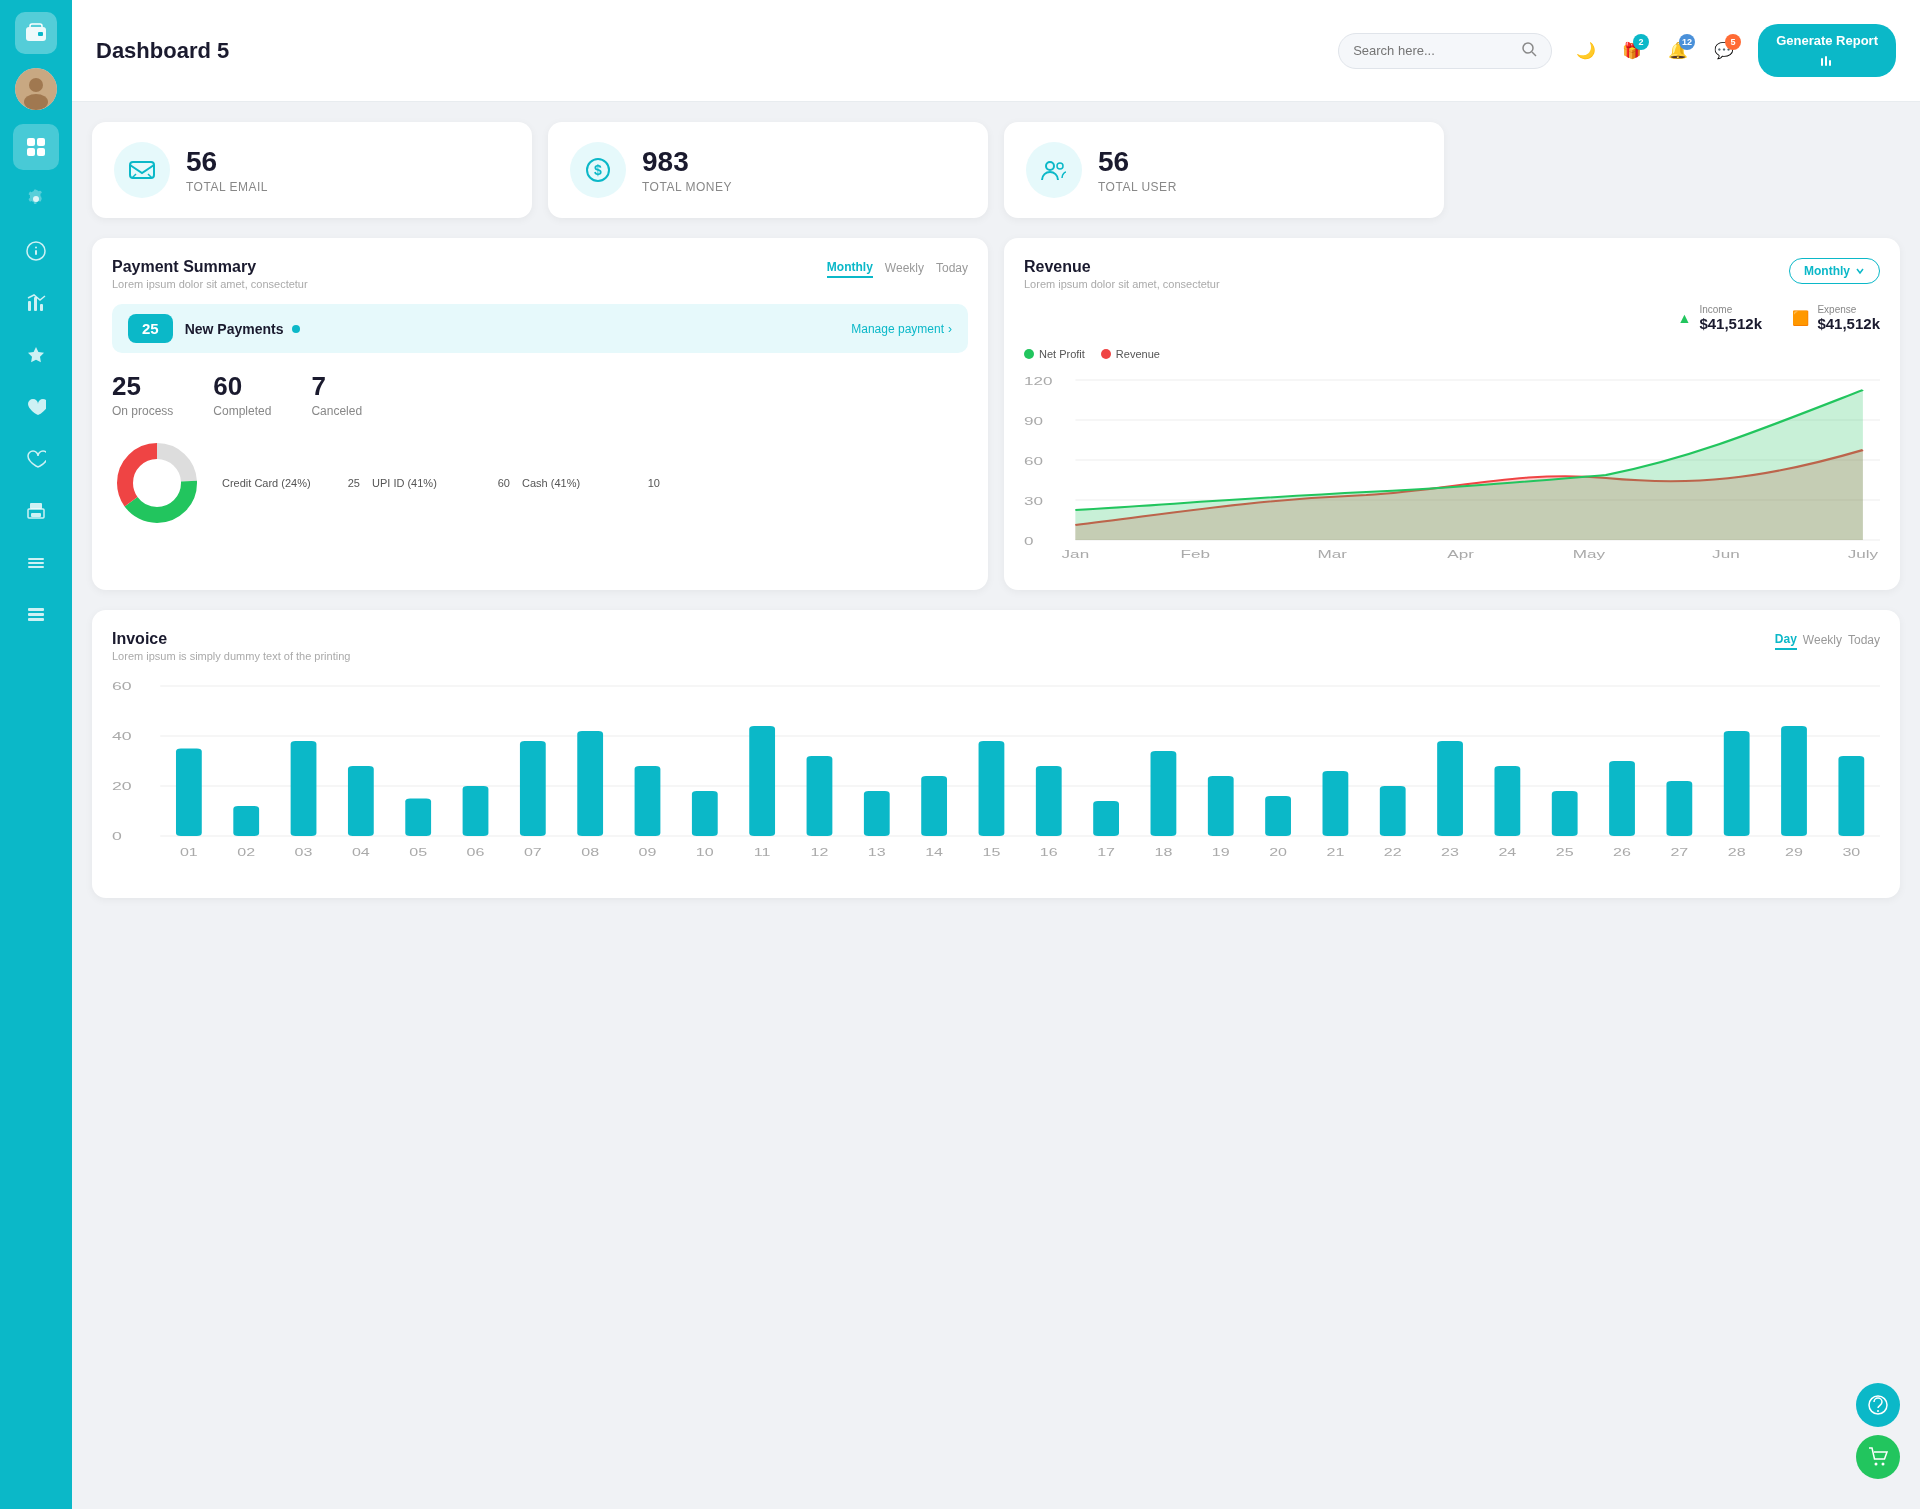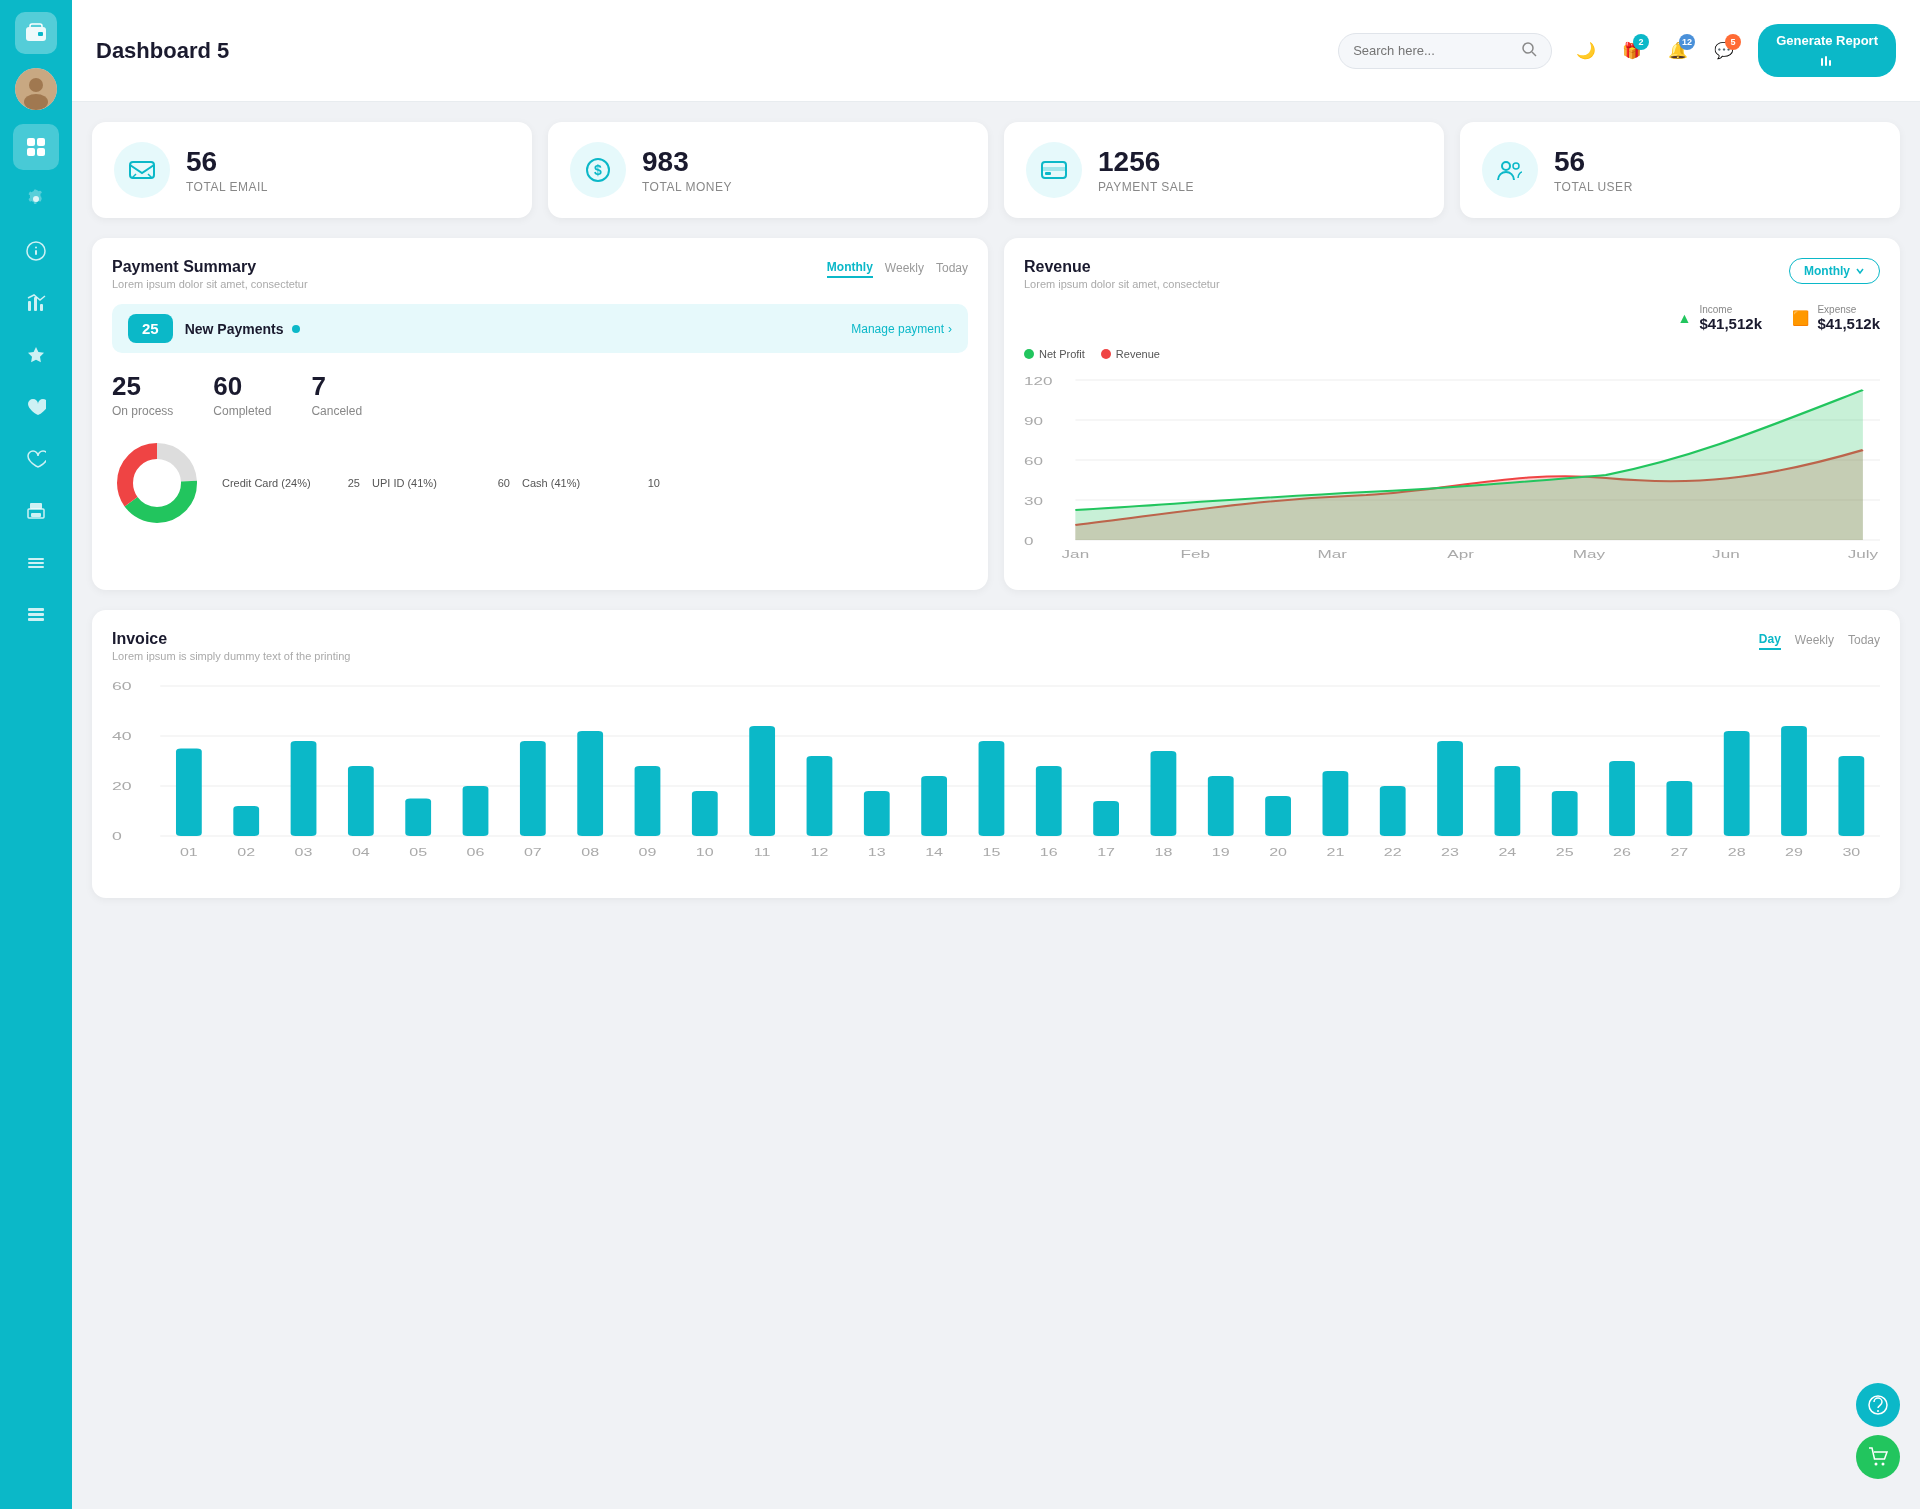--- a/index.html
+++ b/index.html
@@ -180,21 +180,21 @@
     .dropdown-btn {
       border: 1.5px solid #0bb8c8; color: #0bb8c8;
       background: white; border-radius: 20px;
       padding: 5px 14px; font-size: 12px; font-weight: 600;
       cursor: pointer; display: flex; align-items: center; gap: 5px;
     }
 
     
     .invoice-card { background: white; border-radius: 14px; padding: 20px; box-shadow: 0 2px 8px rgba(0,0,0,0.05); }
     .invoice-header { display: flex; align-items: flex-start; justify-content: space-between; margin-bottom: 16px; }
-    .invoice-tabs { display: flex; gap: 14px; align-items: center; }
+    .invoice-tabs { display: flex; gap: 6px; align-items: center; }
     .invoice-tab {
       font-size: 12px; color: #999; cursor: pointer;
       background: none; border: none; padding: 2px 0;
     }
     .invoice-tab.active { color: #0bb8c8; font-weight: 700; border-bottom: 2px solid #0bb8c8; }
 
     
     .float-btns {
       position: fixed; bottom: 30px; right: 20px;
       display: flex; flex-direction: column; gap: 8px;
@@ -349,33 +349,20 @@
       <div class="stat-card">
         <div class="stat-icon">
           <svg width="28" height="28" viewBox="0 0 28 28" fill="none">
             <circle cx="14" cy="14" r="11" stroke="#0bb8c8" stroke-width="2"></circle>
             <text x="14" y="19" text-anchor="middle" font-size="14" fill="#0bb8c8" font-weight="bold">$</text>
           </svg>
         </div>
         <div>
           <div class="stat-num">983</div>
           <div class="stat-label">TOTAL MONEY</div>
-        </div>
-      </div>
-      <div class="stat-card">
-        <div class="stat-icon">
-          <svg width="28" height="28" viewBox="0 0 28 28" fill="none">
-            <rect x="2" y="6" width="24" height="16" rx="3" stroke="#0bb8c8" stroke-width="2"></rect>
-            <rect x="2" y="11" width="24" height="4" fill="#0bb8c8" opacity="0.3"></rect>
-            <rect x="5" y="16" width="6" height="3" rx="1" fill="#0bb8c8"></rect>
-          </svg>
-        </div>
-        <div>
-          <div class="stat-num">1256</div>
-          <div class="stat-label">PAYMENT SALE</div>
         </div>
       </div>
       <div class="stat-card">
         <div class="stat-icon">
           <svg width="28" height="28" viewBox="0 0 28 28" fill="none">
             <circle cx="10" cy="10" r="4" stroke="#0bb8c8" stroke-width="2"></circle>
             <path d="M2 24c0-5 4-8 8-8s8 3 8 8" stroke="#0bb8c8" stroke-width="2" fill="none"></path>
             <circle cx="20" cy="10" r="3" stroke="#0bb8c8" stroke-width="1.5"></circle>
             <path d="M22 22c0-4 3-6 4-6" stroke="#0bb8c8" stroke-width="1.5" fill="none"></path>
           </svg>

